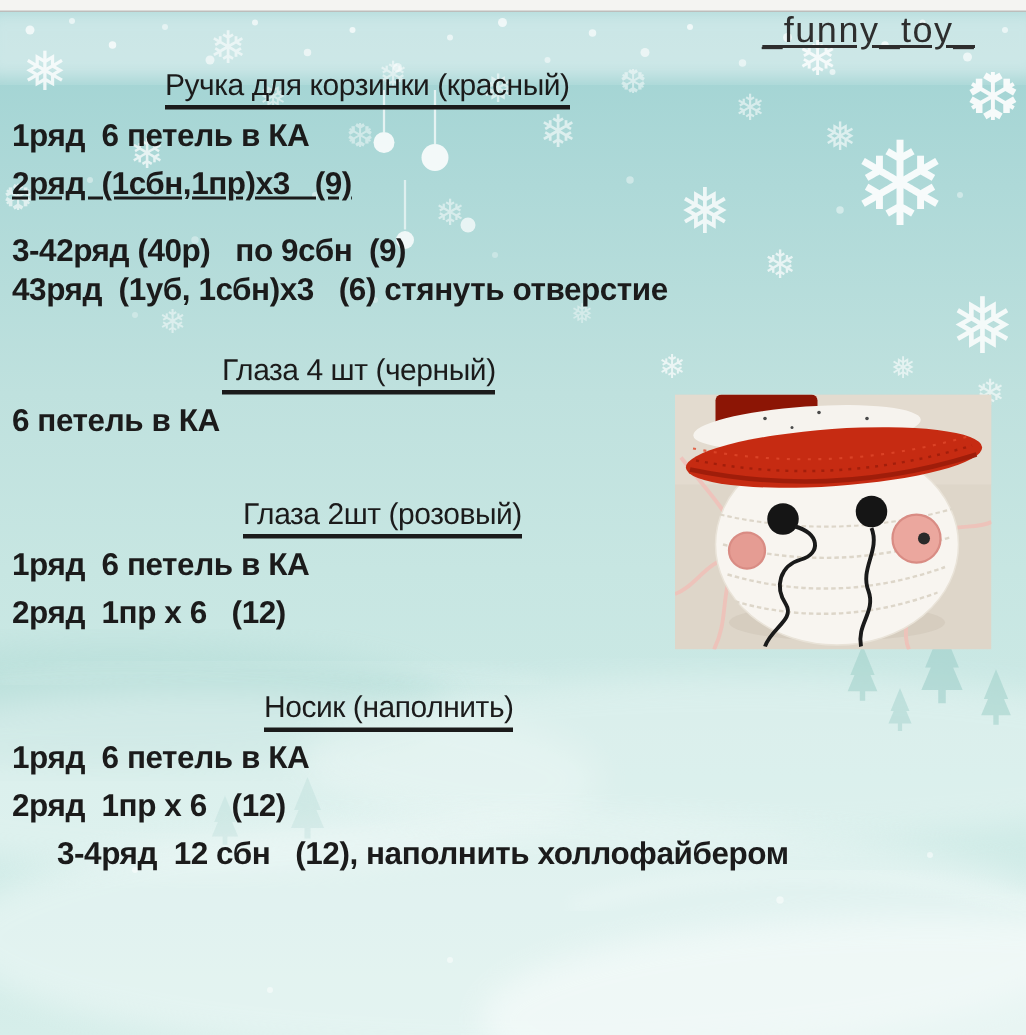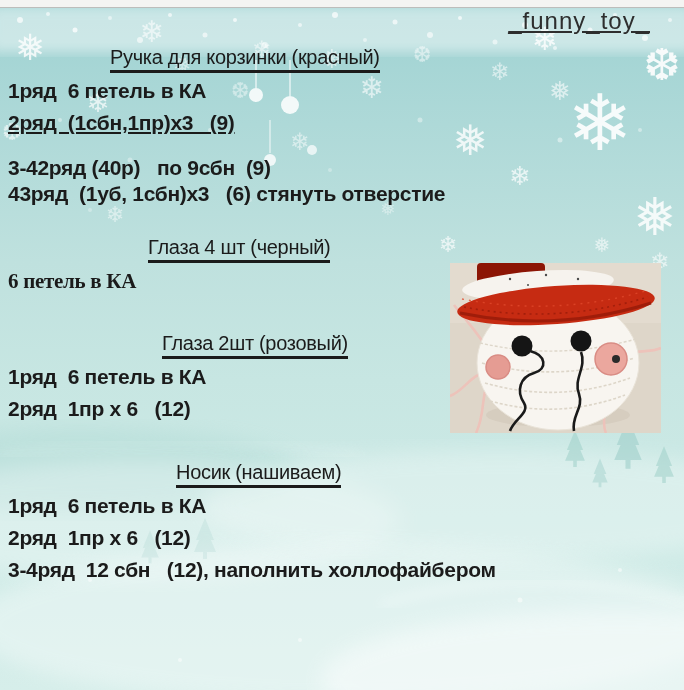--- a/index.html
+++ b/index.html
@@ -151,34 +151,34 @@
   <div>
     <div class="title" style="left:110px;top:46px;">Ручка для корзинки (красный)</div>
     <div class="line" style="top:79px;">1ряд  6 петель в КА</div>
     <div class="line" style="top:111px;text-decoration:underline;">2ряд  (1сбн,1пр)х3   (9)</div>
     <div class="line" style="top:156px;">3-42ряд (40р)   по 9сбн  (9)</div>
     <div class="line" style="top:182px;">43ряд  (1уб, 1сбн)х3   (6) стянуть отверстие</div>
   </div>
 
   <div>
     <div class="title" style="left:148px;top:236px;">Глаза 4 шт (черный)</div>
-    <div class="line" style="top:269px;font-family:Liberation Serif, serif;">6 петель в КА</div>
+    <div class="line" style="top:269px;">6 петель в КА</div>
   </div>
 
   <div>
     <div class="title" style="left:162px;top:332px;">Глаза 2шт (розовый)</div>
     <div class="line" style="top:365px;">1ряд  6 петель в КА</div>
     <div class="line" style="top:397px;">2ряд  1пр х 6   (12)</div>
   </div>
 
   <div>
-    <div class="title" style="left:176px;top:461px;">Носик (нашиваем)</div>
+    <div class="title" style="left:176px;top:461px;">Носик (наполнить)</div>
     <div class="line" style="top:494px;">1ряд  6 петель в КА</div>
     <div class="line" style="top:526px;">2ряд  1пр х 6   (12)</div>
-    <div class="line" style="top:558px;">3-4ряд  12 сбн   (12), наполнить холлофайбером</div>
+    <div class="line" style="top:558px;margin-left:30px;">3-4ряд  12 сбн   (12), наполнить холлофайбером</div>
   </div>
 
 
   <svg class="photo" viewBox="0 0 211 170">
     <rect x="0" y="0" width="211" height="170" fill="#ded6c9"></rect>
     <rect x="0" y="0" width="211" height="60" fill="#e5ddd1" opacity="0.7"></rect>
     <ellipse cx="108" cy="152" rx="72" ry="12" fill="#cdc4b5" opacity="0.5"></ellipse>
 
     <g stroke="#eec2ba" stroke-width="2.6" fill="none" opacity="0.95">
       <path d="M44,96 C30,72 18,60 4,42"></path>

